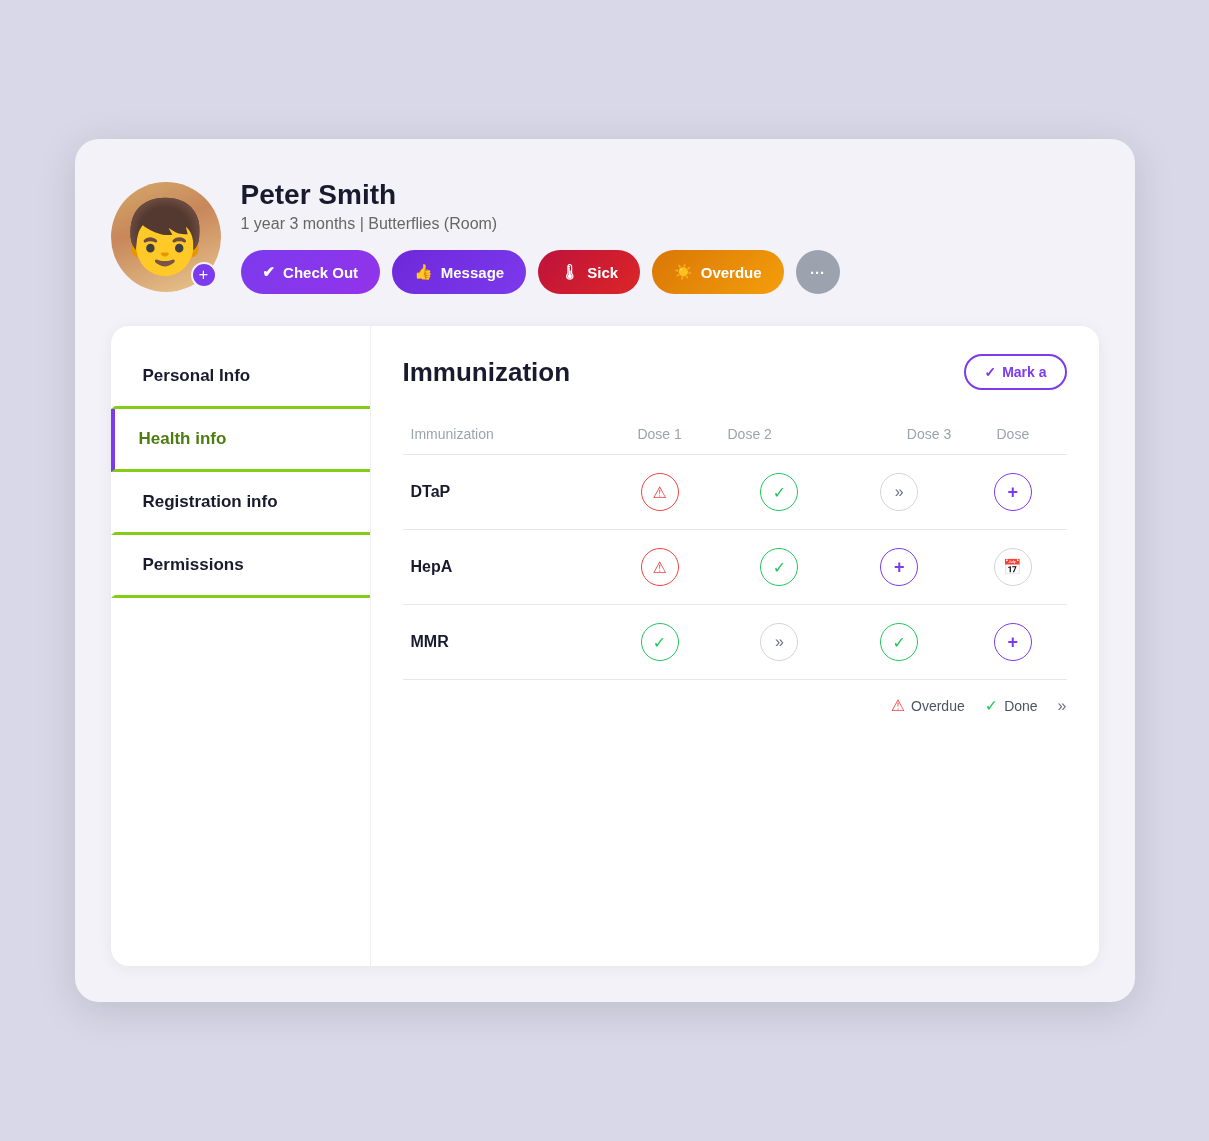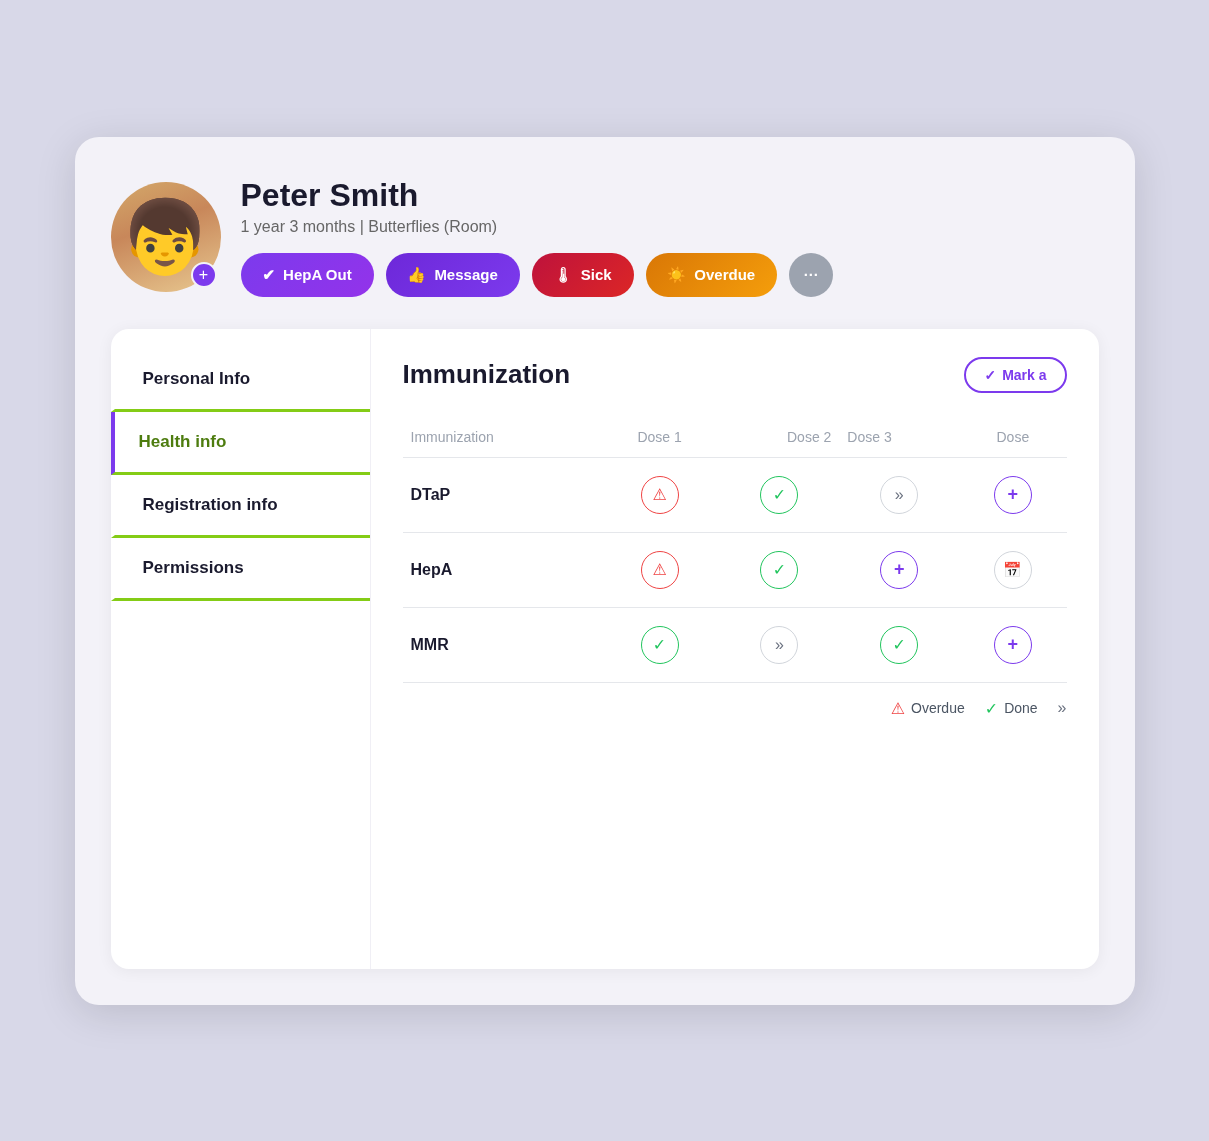--- a/index.html
+++ b/index.html
@@ -61,21 +61,21 @@
       display: flex;
       align-items: center;
       justify-content: center;
       cursor: pointer;
       border: 2px solid #f3f2f8;
     }
     .header-info {
       flex: 1;
     }
     .header-info h1 {
-      font-size: 32px;
+      font-size: 28px;
       font-weight: 800;
       color: #1a1a2e;
       margin-bottom: 4px;
     }
     .header-info .subtitle {
       font-size: 16px;
       color: #666;
       margin-bottom: 17px;
     }
     .header-actions {
@@ -259,21 +259,21 @@
     <div class="avatar-wrap">
       <div class="avatar-child"></div>
       <div class="avatar-add">+</div>
     </div>
     <div class="header-info">
       <h1>Peter Smith</h1>
       <div class="subtitle">1 year 3 months | Butterflies (Room)</div>
       <div class="header-actions">
         <button class="btn btn-checkout">
           <span>✔</span>
-          <span>HepA Out</span>
+          <span>Check Out</span>
         </button>
         <button class="btn btn-message">
           <span>👍</span>
           <span>Message</span>
         </button>
         <button class="btn btn-sick">
           <span>🌡</span>
           <span>Sick</span>
         </button>
         <button class="btn btn-vacation">
@@ -311,22 +311,22 @@
           <span style="color:#7c3aed;">✓</span>
           <span>Mark a</span>
         </button>
       </div>
 
       <table class="imm-table">
         <thead>
           <tr>
             <th>Immunization</th>
             <th style="text-align:center;">Dose 1</th>
-            <th style="text-align:right;">Dose 2</th>
-            <th style="text-align:left;">Dose 3</th>
+            <th style="text-align:left;">Dose 2</th>
+            <th style="text-align:right;">Dose 3</th>
             <th style="text-align:center;">Dose</th>
           </tr>
         </thead>
         <tbody id="imm-tbody">
         <tr>
               <td>DTaP</td>
               <td style="text-align: center;">
                 <div class="dose-icon overdue">
                   <span style="color:#ef4444;font-size:16px;">⚠</span>
                 </div>

